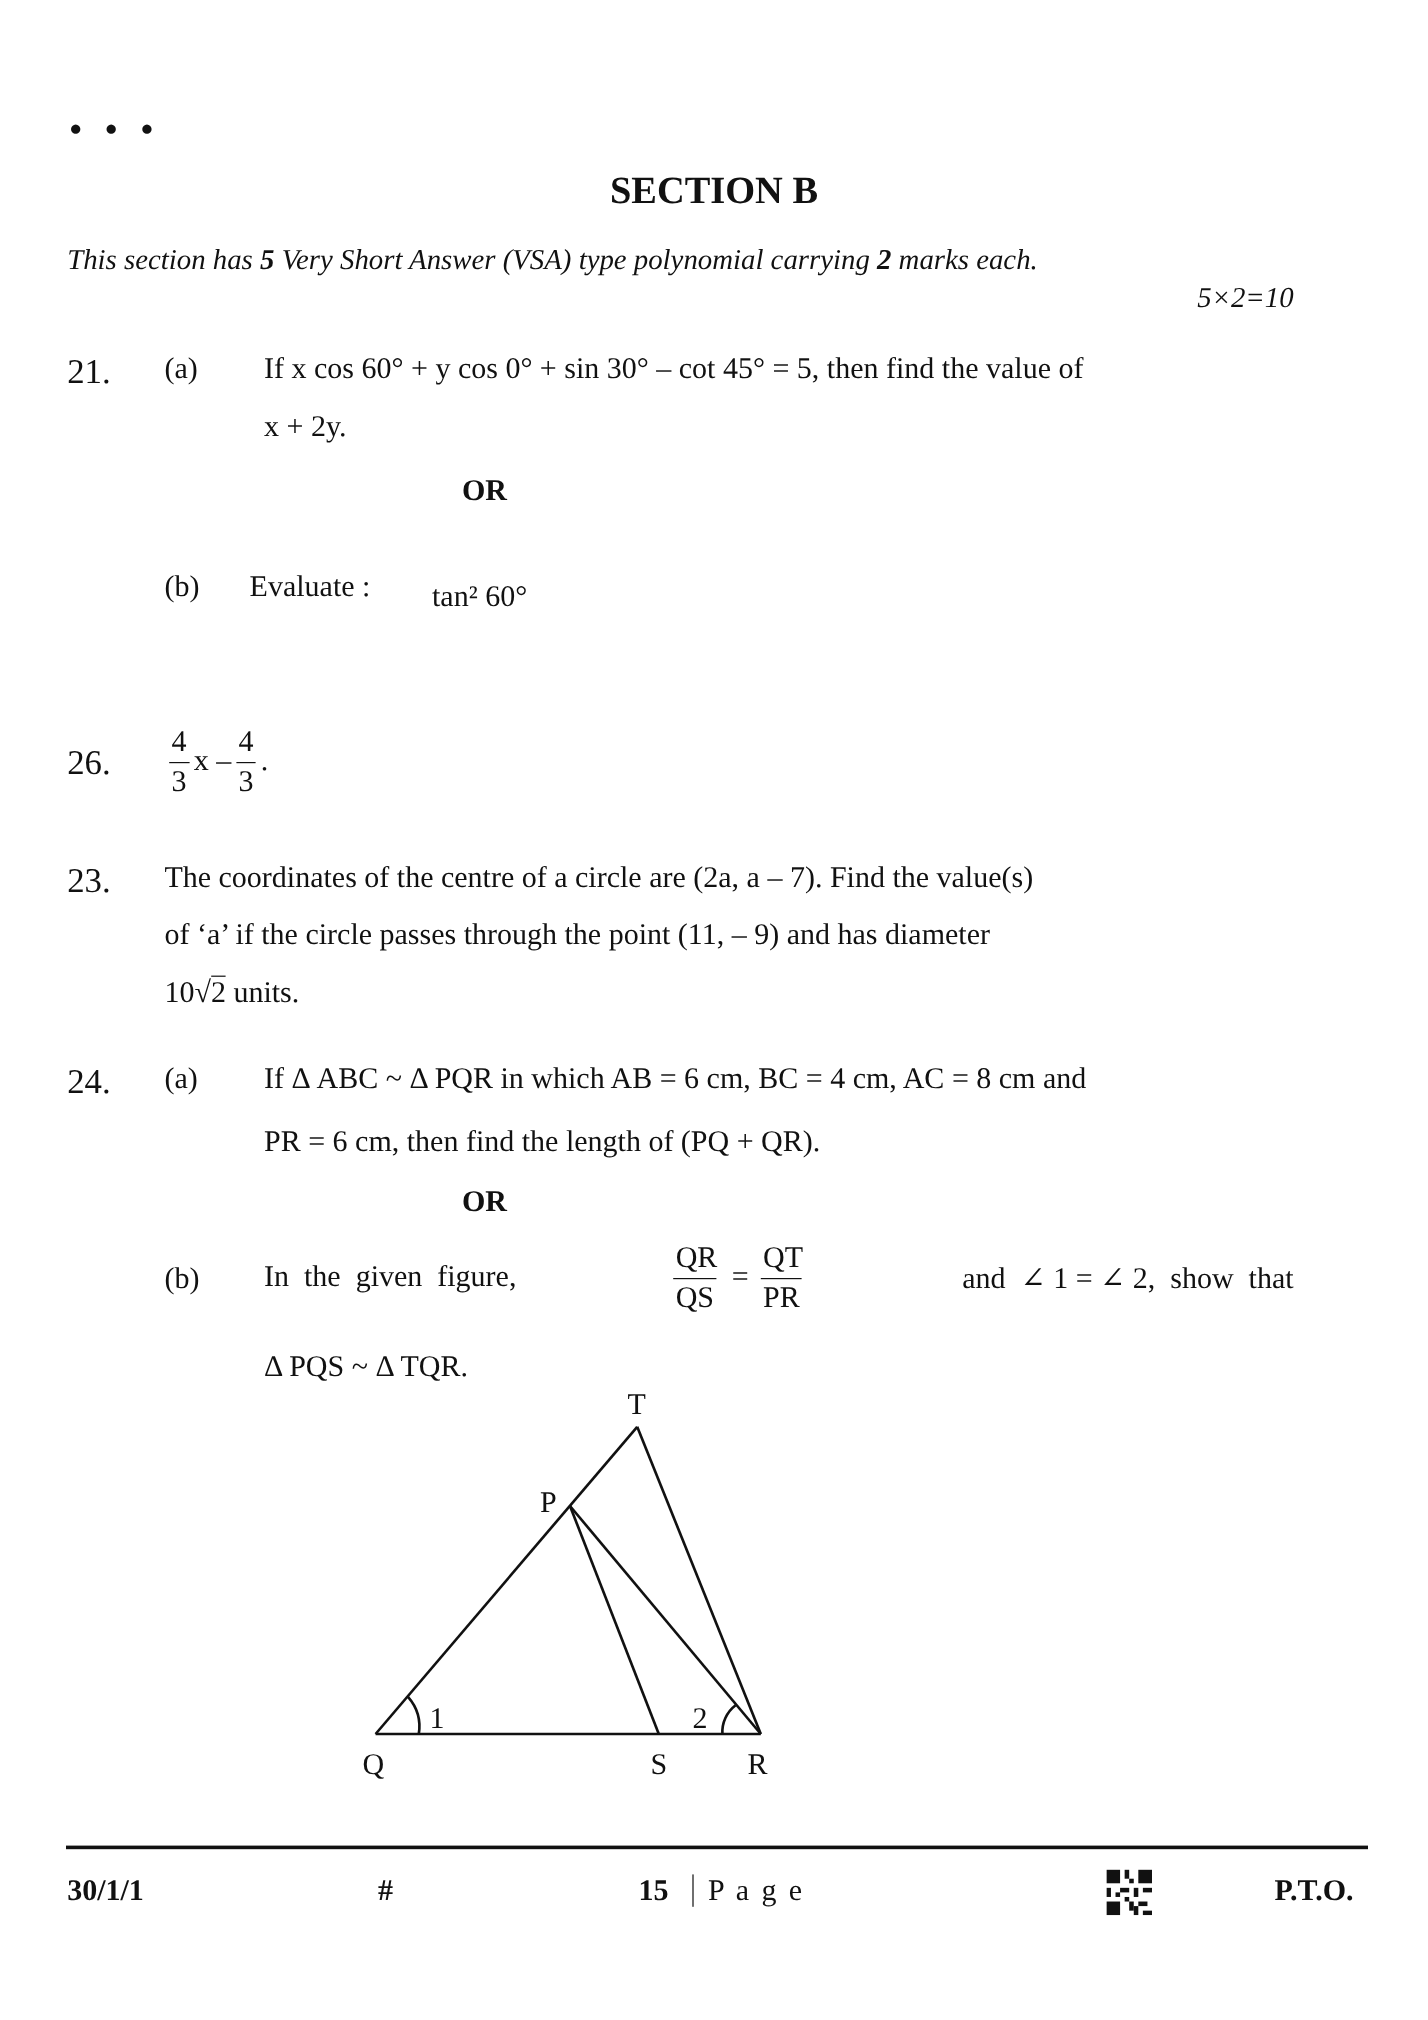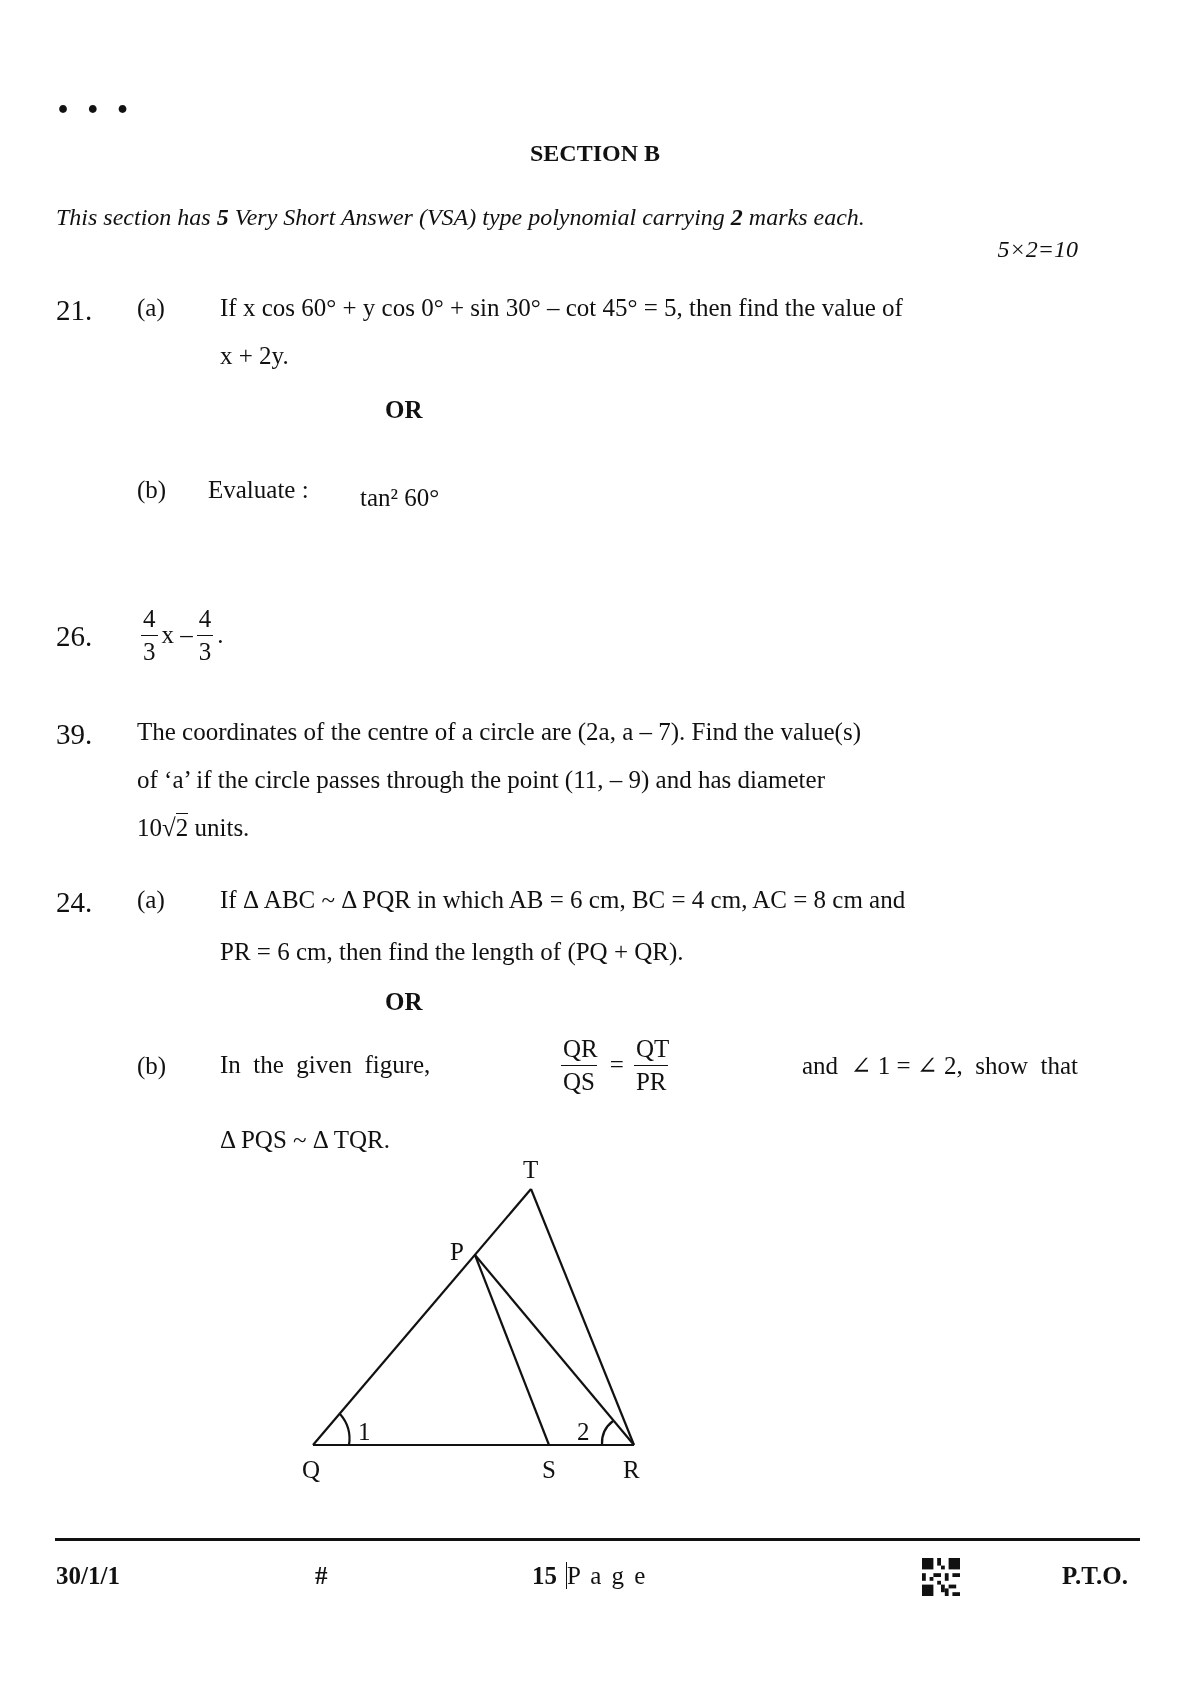--- a/index.html
+++ b/index.html
@@ -1,21 +1,21 @@
 <!DOCTYPE html>
 <html><head>
 <meta charset="utf-8">
 <style>
   html, body { margin:0; padding:0; background:#fff; }
   body { width:1190px; height:1683px; position:relative; overflow:hidden;
          font-family:"DejaVu Serif","Liberation Serif",serif; color:#111; }
   .abs { position:absolute; }
   .ser { font-family:"Liberation Serif","DejaVu Serif",serif; }
   .dots { left:56px; top:96px; font-size:22px; letter-spacing:4px; font-weight:bold; }
-  .section-title { left:0; width:1190px; top:140px; text-align:center; font-size:24px; font-weight:bold; }
+  .section-title { left:0; width:1190px; top:140px; text-align:center; font-size:32px; font-weight:bold; }
   .intro { left:56px; top:198px; width:1020px; font-size:24px; font-style:italic; line-height:38px; }
   .marks { right:112px; top:236px; font-size:24px; font-style:italic; }
   .qnum { font-size:29px; font-weight:normal; }
   .part { font-size:25px; }
   .txt { font-size:25px; line-height:48px; }
   .or { font-size:25px; font-weight:bold; }
   .frac { display:inline-flex; flex-direction:column; align-items:flex-start; vertical-align:middle; }
   .frac .num { padding:0 2px 2px; }
   .frac .den { border-top:1.5px solid #111; padding:2px 2px 0; }
   .footer-line { left:55px; width:1085px; top:1538px; height:3px; background:#111; }
@@ -51,21 +51,21 @@
       <span class="den">3</span>
     </span>
   <span>x – </span>
   <span class="frac" style="margin:0 4px">
       <span class="num">4</span>
       <span class="den">3</span>
     </span>
   <span>.</span>
 </div>
 
-<div class="abs qnum ser" style="left:56px;top:718px">39.</div>
+<div class="abs qnum ser" style="left:56px;top:718px">23.</div>
 <div class="abs txt ser" style="left:137px;top:708px;width:940px">The coordinates of the centre of a circle are (2a, a – 7). Find the value(s)</div>
 <div class="abs txt ser" style="left:137px;top:756px;width:940px">of ‘a’ if the circle passes through the point (11, – 9) and has diameter</div>
 <div class="abs txt ser" style="left:137px;top:804px">
   <span>10</span><span style="font-size:25px">√</span><span style="border-top:1.5px solid #111">2</span><span> units.</span>
 </div>
 
 <div class="abs qnum ser" style="left:56px;top:886px">24.</div>
 <div class="abs part ser" style="left:137px;top:886px">(a)</div>
 <div class="abs txt ser" style="left:220px;top:876px;width:860px">If Δ ABC ~ Δ PQR in which AB = 6 cm, BC = 4 cm, AC = 8 cm and</div>
 <div class="abs txt ser" style="left:220px;top:928px">PR = 6 cm, then find the length of (PQ + QR).</div>
@@ -106,21 +106,21 @@
     <text x="343" y="328">R</text>
     <text x="78" y="290">1</text>
     <text x="297" y="290">2</text>
   </g>
 </svg>
 
 <div class="abs footer-line"></div>
 <div class="abs foot ser" style="left:56px;font-weight:bold">30/1/1</div>
 <div class="abs foot ser" style="left:315px;font-weight:bold">#</div>
 <div class="abs foot ser" style="left:532px">
-  <b>15</b><span style="border-left:1.5px solid #111;margin-left:9px;padding-left:0;letter-spacing:2px">P a g e</span>
+  <b>15</b><span style="border-left:1.5px solid #111;margin-left:20px;padding-left:12px;letter-spacing:2px">P a g e</span>
 </div>
 <svg class="abs qr" viewBox="0 0 10 10">
   <rect width="10" height="10" fill="#fff"></rect>
   <g fill="#111">
     <rect x="0" y="0" width="3" height="3"></rect>
       <rect x="7" y="0" width="3" height="3"></rect>
       <rect x="0" y="7" width="3" height="3"></rect>
     <rect x="4" y="0" width="1" height="2"></rect>
       <rect x="5" y="2" width="1" height="1"></rect>
       <rect x="3" y="4" width="2" height="1"></rect>

